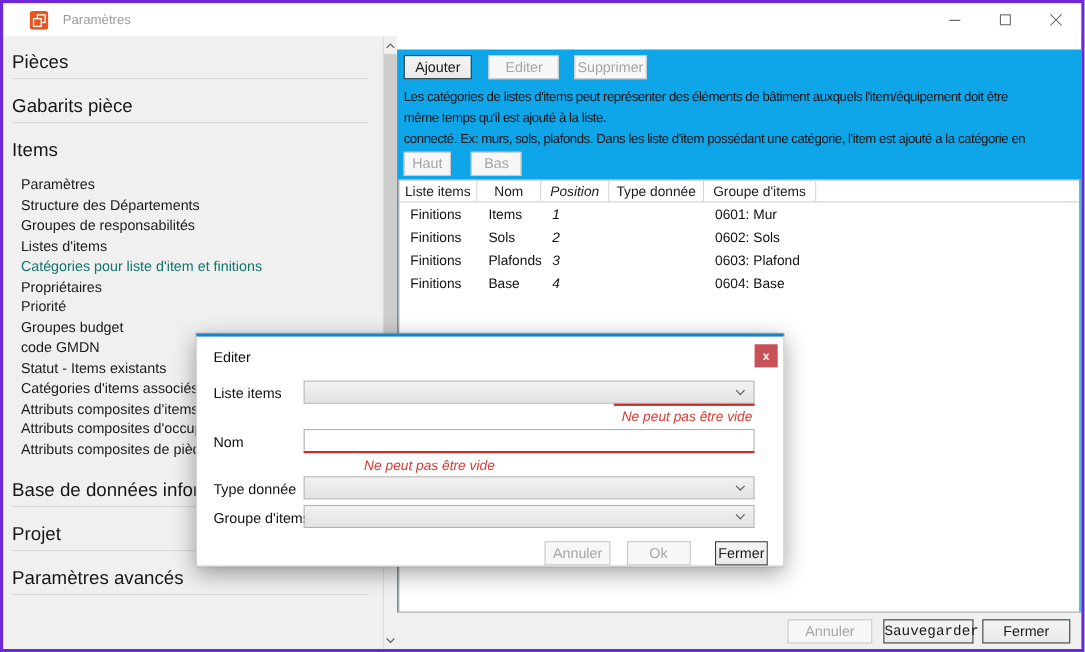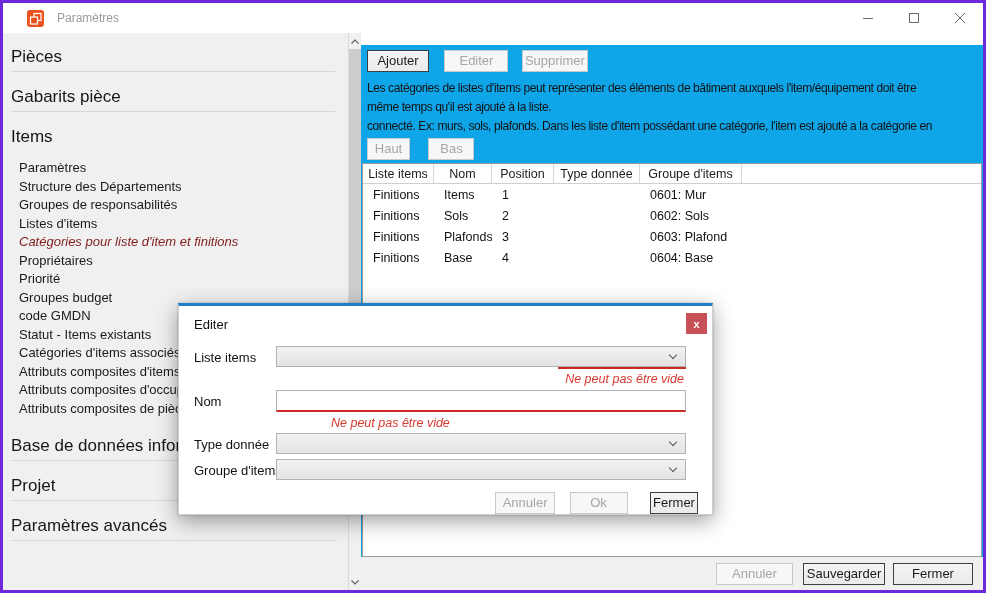--- a/index.html
+++ b/index.html
@@ -16,21 +16,21 @@
   .win-controls{position:absolute;right:0;top:0;display:flex;}
   .win-btn{width:46px;height:30px;display:flex;align-items:center;justify-content:center;}
   
   .sidebar{position:absolute;left:0;top:30px;width:345px;bottom:0;background:#f0f0f0;
     padding:14px 0 0 8px;overflow:hidden;}
   .side-header{font-size:17px;line-height:19px;color:#161616;width:324px;
     padding-bottom:5px;border-bottom:1px solid #d8d8d8;margin-bottom:15px;white-space:nowrap;cursor:default;}
   .side-header.noline{border-bottom:none;margin-bottom:8px;}
   .side-list{margin-bottom:18px;}
   .side-item{font-size:13px;line-height:18.5px;padding-left:8px;white-space:nowrap;color:#1a1a1a;cursor:default;}
-  .side-item.selected{color:#7f1d1d;font-style:italic;}
+  .side-item.selected{color:#0f766e;}
   
   .vscroll{position:absolute;left:345px;top:30px;width:13px;bottom:0;background:#f0f0f0;border-left:1px solid #dadada;}
   .vs-btn{position:absolute;left:0;width:12px;height:14px;display:flex;align-items:center;justify-content:center;}
   .vs-up{top:1px;} .vs-down{bottom:1px;}
   .vs-thumb{position:absolute;left:0;top:16px;width:12px;height:414px;background:#cdcdcd;}
   
   .main{position:absolute;left:358px;top:30px;right:0;bottom:33px;background:#0ea5e9;margin-top:12px;}
   .btn{display:inline-block;height:22px;line-height:20px;text-align:center;font-size:13px;
     color:#333;background:linear-gradient(#f4f4f4,#eaeaea);border:1px solid #b5b5b5;cursor:default;}
   .btn.primary{border-color:#3f3f3f;color:#1a1a1a;}
@@ -42,25 +42,25 @@
   .desc div{white-space:nowrap;}
   .movebar{position:absolute;top:93px;left:6px;}
   .bt-up{width:43px;} .bt-down{width:46px;margin-left:14px;}
   
   .table-wrap{position:absolute;left:1px;right:1px;top:118px;bottom:0;border:1px solid #9b9b9b;background:#fff;overflow:hidden;}
   .t-head{display:flex;height:20px;border-bottom:1px solid #cfcfcf;font-size:12.5px;color:#1c1c1c;}
   .t-hc{display:flex;align-items:center;justify-content:center;border-right:1px solid #d6d6d6;height:100%;}
   .t-hc.fill{border-right:none;flex:1;}
   .t-row{display:flex;height:21px;font-size:12.5px;color:#111;align-items:center;}
   .t-c{padding-left:10px;white-space:nowrap;overflow:hidden;}
-  .c1{width:71px;} .c2{width:58px;} .c3{width:62px;} .c4{width:86px;} .c5{width:102px;} .cf{flex:1;}
+  .c1{width:71px;} .c2{width:58px;} .c3{width:62px;font-style:italic;} .c4{width:86px;} .c5{width:102px;} .cf{flex:1;}
   
   .footer{position:absolute;left:358px;right:0;bottom:0;height:33px;background:#f0f0f0;}
   .footer .btn{position:absolute;top:6px;}
-  .ft-cancel{width:77px;right:190px;} .ft-save{width:82px;right:98px;} .ft-close{width:80px;right:10px;}
+  .ft-cancel{width:77px;right:190px;} .ft-save{width:82px;right:98px;font-family:Liberation Mono, monospace;} .ft-close{width:80px;right:10px;}
   
   .dialog{position:absolute;left:175px;top:300px;width:535px;height:212px;background:#fff;
     border:1px solid #cfcfcf;border-top:3px solid #1d80c9;z-index:20;
     box-shadow:0 6px 20px rgba(0,0,0,0.38),0 0 2px rgba(0,0,0,0.25);}
   .dlg-title{position:absolute;left:15px;top:11px;font-size:13px;color:#111;}
   .dlg-close{position:absolute;right:5px;top:7px;width:21px;height:21px;background:#c75157;color:#fff;
     font-size:11px;font-weight:bold;display:flex;align-items:center;justify-content:center;cursor:default;}
   .dlg-label{position:absolute;left:15px;font-size:13px;color:#111;white-space:nowrap;}
   .combo{position:absolute;left:97px;width:410px;height:21px;border:1px solid #b2b2b2;
     background:linear-gradient(#f2f2f2,#e3e3e3);}

